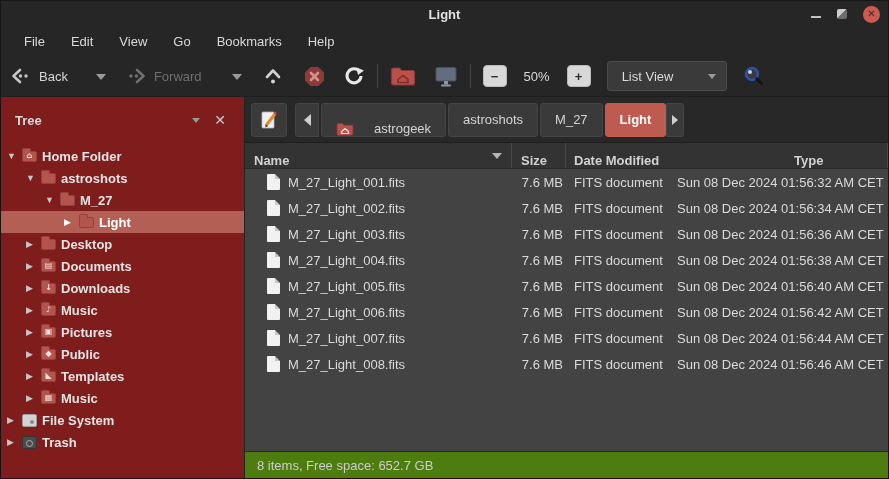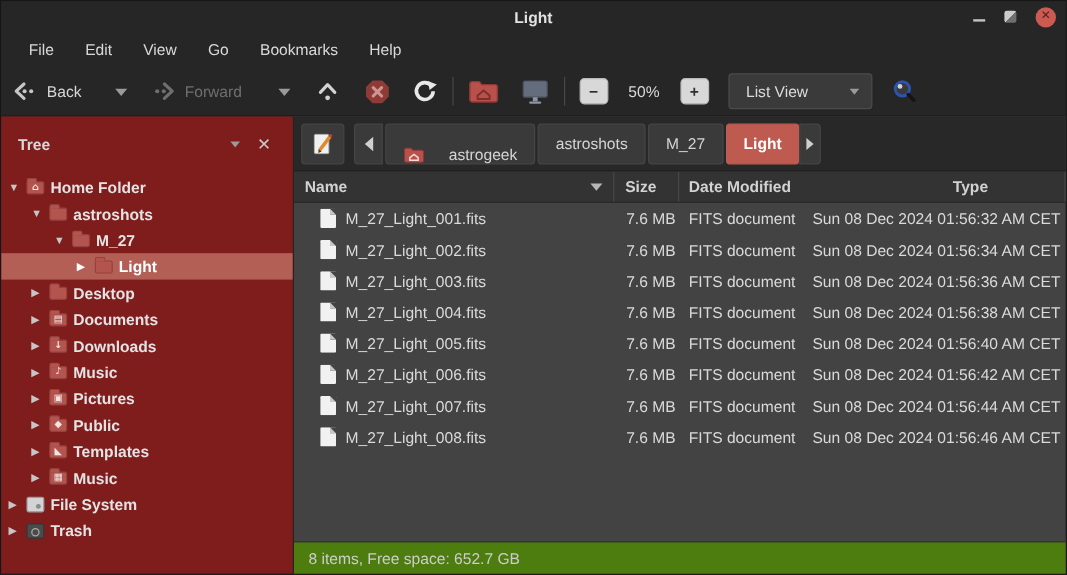--- a/index.html
+++ b/index.html
@@ -100,21 +100,21 @@
     border-bottom:6px solid transparent; }
   .nav-tri.left { border-right:7px solid #cfcfcf; }
   .nav-tri.right { border-left:7px solid #cfcfcf; }
   .crumb { padding:0 14px; margin-left:2px; white-space:nowrap; }
   .crumb.with-icon { display:flex; align-items:flex-end; gap:20px; }
   .crumb.active { background:#bf5a51; border-color:#bf5a51; color:#ffffff; font-weight:bold; }
 
   
   .listheader { height:26px; flex:0 0 26px; background:#333333; border-bottom:1px solid #2a2a2a;
     display:flex; align-items:center; font-weight:bold; color:#d2d2d2; }
-  .hcell { height:100%; display:flex; align-items:center; border-right:1px solid #474747;
+  .hcell { height:100%; display:flex; align-items:flex-end; border-right:1px solid #474747;
     padding-left:9px; position:relative; }
   .hcell.c-name { width:267px; flex:0 0 267px; }
   .hcell.c-size { width:54px; flex:0 0 54px; }
   .hcell.c-type { width:103px; flex:0 0 103px; }
   .hcell.c-date { flex:1; border-right:none; padding-left:8px; }
   .sort-arrow { position:absolute; right:9px; top:10px; width:0; height:0;
     border-left:5px solid transparent; border-right:5px solid transparent;
     border-top:6px solid #b5b5b5; }
   .rows { flex:1; overflow:hidden; }
   .frow { height:26px; display:flex; align-items:center; color:#dadada; }

